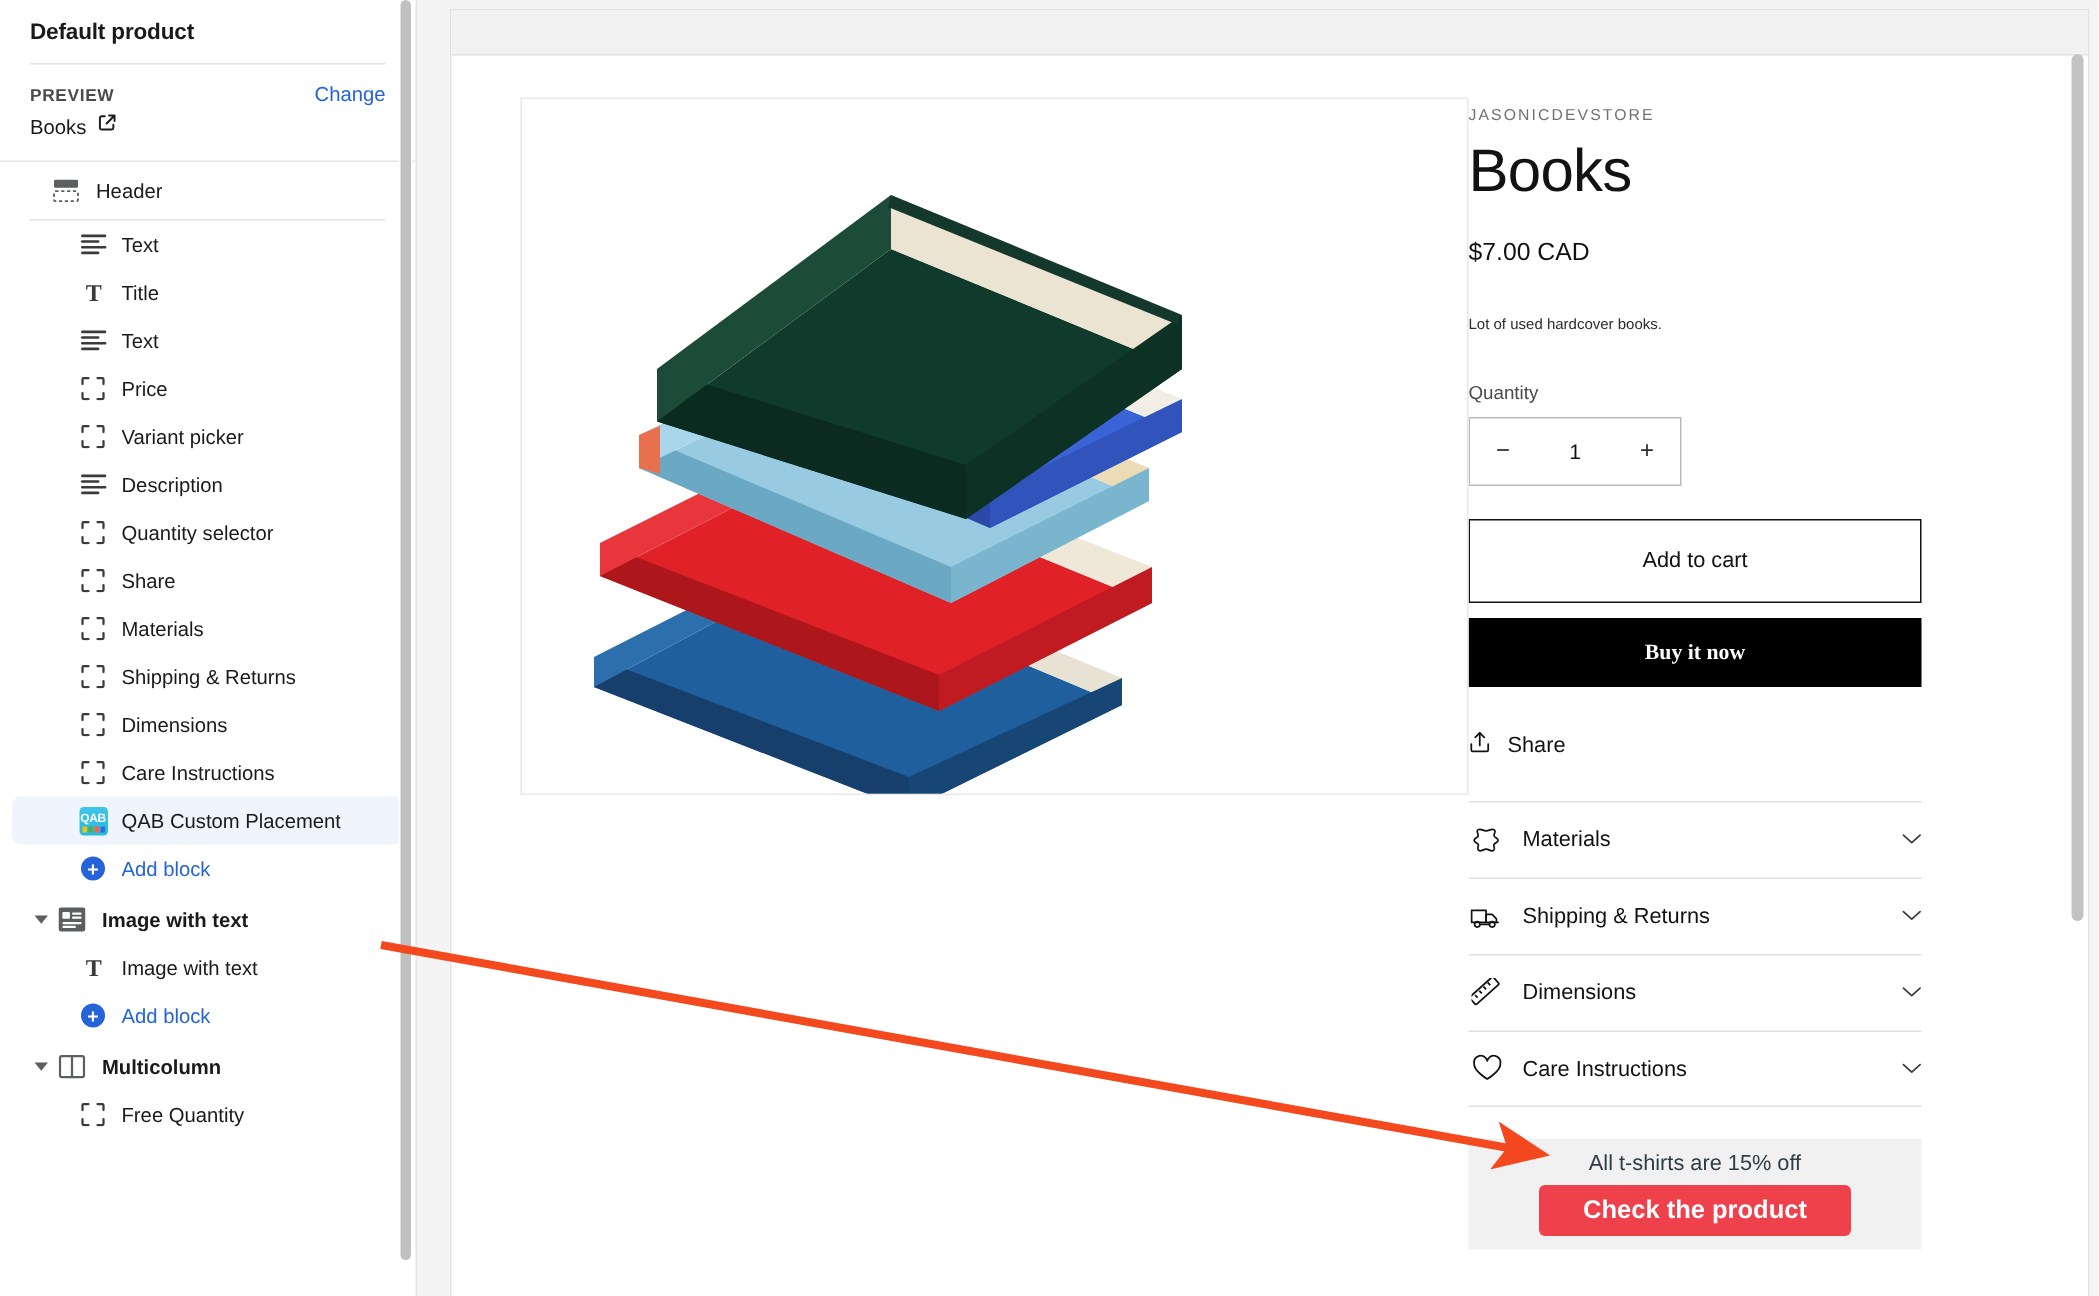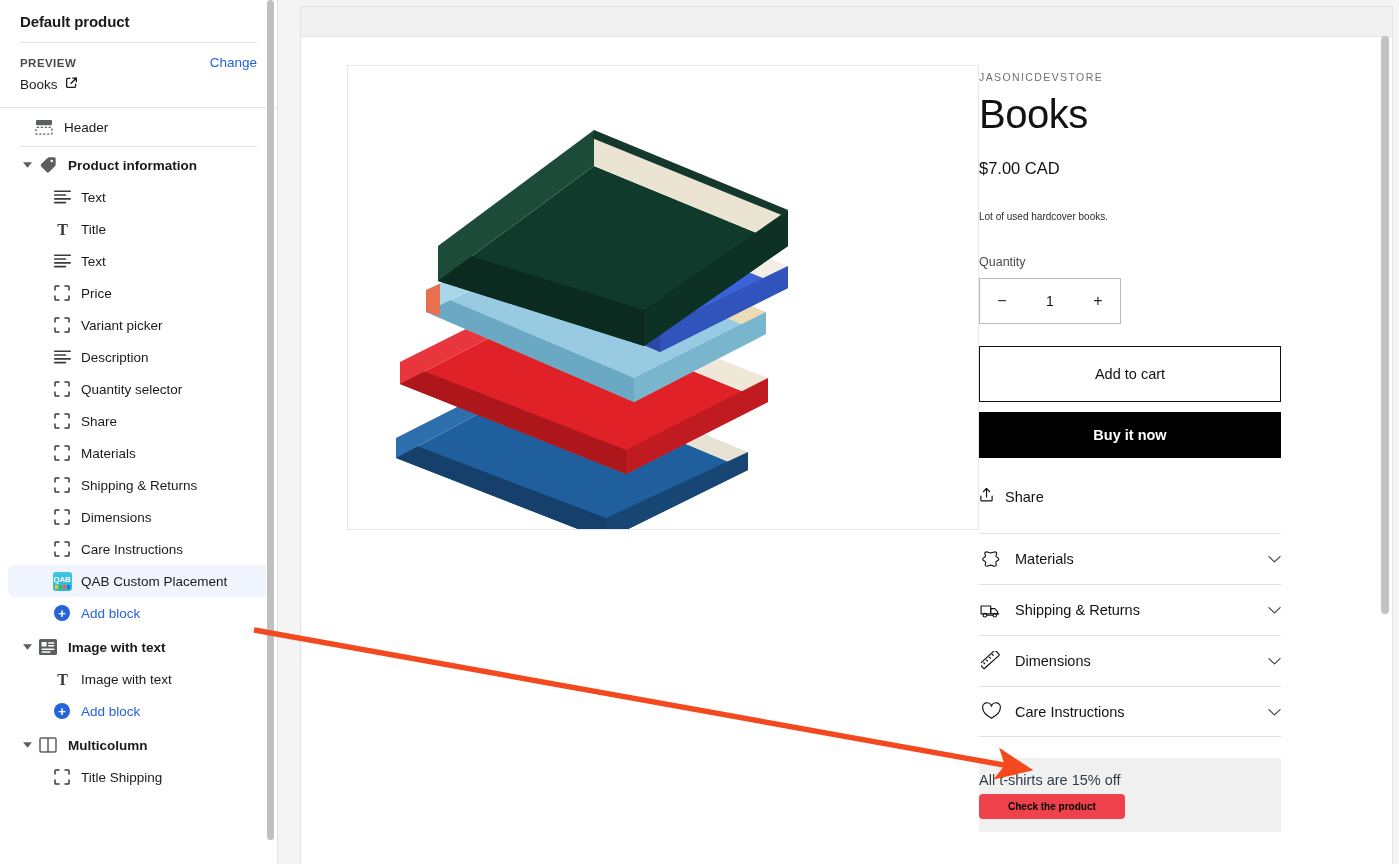--- a/index.html
+++ b/index.html
@@ -143,47 +143,47 @@
   .qty .qval { flex: 1; text-align: center; font-size: 14px; color: #121212; }
 
   .btn-cart {
     margin-top: 22px; width: 302px; height: 56px;
     border: 1px solid #121212; background: #fff; color: #121212;
     font-size: 14.5px; cursor: pointer; font-family: inherit;
   }
   .btn-buy {
     margin-top: 10px; width: 302px; height: 46px;
     border: none; background: #000; color: #fff;
-    font-size: 14.5px; font-weight: bold; cursor: pointer; font-family: Liberation Sans, sans-serif;
+    font-size: 14.5px; font-weight: bold; cursor: pointer; font-family: Liberation Serif, serif;
   }
   .share-row {
     display: flex; align-items: center; gap: 11px;
     margin-top: 29px; font-size: 14.5px; color: #121212; cursor: pointer;
     width: 110px;
   }
 
   .accordions { margin-top: 27px; width: 302px; }
   .acc {
     height: 51px; display: flex; align-items: center;
     border-top: 1px solid #e0e0e0; cursor: pointer;
   }
   .acc:last-child { border-bottom: 1px solid #e0e0e0; }
   .acc .aico { width: 24px; flex: 0 0 24px; display: flex; align-items: center; justify-content: center; margin-right: 12px; }
   .acc .alabel { flex: 1; font-size: 14.5px; color: #121212; }
   .acc .chev { color: #3a3a3a; }
 
   .promo {
     margin-top: 21px; width: 302px; height: 74px;
     background: #f1f1f1; display: flex; flex-direction: column;
-    align-items: flex-start; justify-content: center; gap: 6px;
+    align-items: center; justify-content: center; gap: 6px;
   }
   .promo-text { font-size: 14.5px; color: #2e3d49; }
   .promo-btn {
-    background: #ef414b; color: #000000; border: none; border-radius: 4px;
-    font-size: 10px; font-weight: bold; padding: 7px 29px;
+    background: #ef414b; color: #ffffff; border: none; border-radius: 4px;
+    font-size: 17px; font-weight: bold; padding: 7px 29px;
     cursor: pointer; font-family: inherit;
   }
 
   .main-scrollbar {
     position: absolute; right: 8px; top: 36px; width: 12px; height: 820px;
   }
   .main-scrollbar .thumb {
     position: absolute; left: 2px; top: 0; width: 8px; height: 578px;
     background: #c3c3c3; border-radius: 5px;
   }
@@ -221,34 +221,20 @@
       <span class="ico">
         <svg width="18" height="16" viewBox="0 0 20 18">
             <rect x="1" y="1" width="18" height="6" rx="1" fill="#5c5f62"></rect>
             <rect x="1" y="9.5" width="18" height="7.5" rx="1" fill="none" stroke="#5c5f62" stroke-width="1.4" stroke-dasharray="2.4 2"></rect>
           </svg>
       </span>
       <span class="label">Header</span>
     </div>
     <div class="sb-divider"></div>
 
-    <div class="row section">
-      <span class="caret">
-        <svg width="9" height="7" viewBox="0 0 10 7">
-            <path d="M0 0h10L5 6z" fill="#5c5f62"></path>
-          </svg>
-      </span>
-      <span class="ico" style="margin-left:4px;">
-        <svg width="18" height="18" viewBox="0 0 20 20">
-            <path d="M10.2 1.5H17a1.5 1.5 0 0 1 1.5 1.5v6.8a2 2 0 0 1-.6 1.4l-6.6 6.6a2 2 0 0 1-2.8 0l-6-6a2 2 0 0 1 0-2.8l6.3-6.3a2 2 0 0 1 1.4-.6z" fill="#5c5f62"></path>
-            <circle cx="14.2" cy="5.6" r="1.4" fill="#fff"></circle>
-          </svg>
-      </span>
-      <span class="label">Product information</span>
-    </div>
 
     <div class="row child">
       <span class="ico">
         <svg width="17" height="14" viewBox="0 0 18 14">
             <g fill="#3a3a3a">
               <rect y="0" width="18" height="1.8" rx=".9"></rect>
               <rect y="4" width="13" height="1.8" rx=".9"></rect>
               <rect y="8" width="18" height="1.8" rx=".9"></rect>
               <rect y="12" width="13" height="1.8" rx=".9"></rect>
             </g>
@@ -441,21 +427,21 @@
       </span>
       <span class="label">Multicolumn</span>
     </div>
 
     <div class="row child">
       <span class="ico">
         <svg width="16" height="16" viewBox="0 0 16 16" fill="none" stroke="#3a3a3a" stroke-width="1.5" stroke-linecap="round">
             <path d="M1 5V1.8A.8.8 0 0 1 1.8 1H5M11 1h3.2a.8.8 0 0 1 .8.8V5M15 11v3.2a.8.8 0 0 1-.8.8H11M5 15H1.8a.8.8 0 0 1-.8-.8V11"></path>
           </svg>
       </span>
-      <span class="label">Title Shipping</span>
+      <span class="label">Free Quantity</span>
     </div>
 
     <div class="sb-scrollbar">
       <div class="thumb"></div>
     </div>
   </aside>
 
   <main class="main">
     <div class="frame">
       <div class="frame-topbar"></div>

